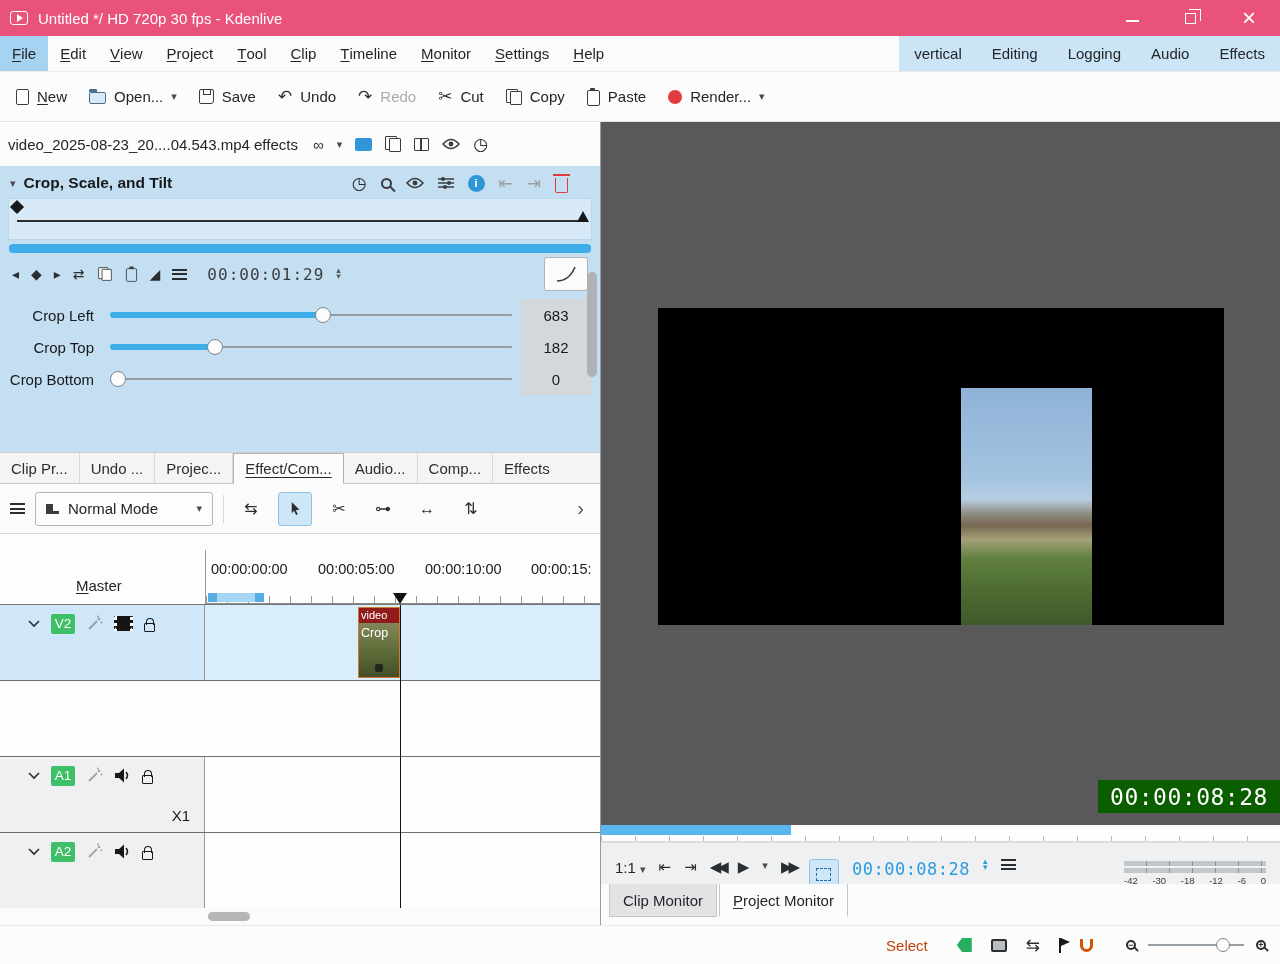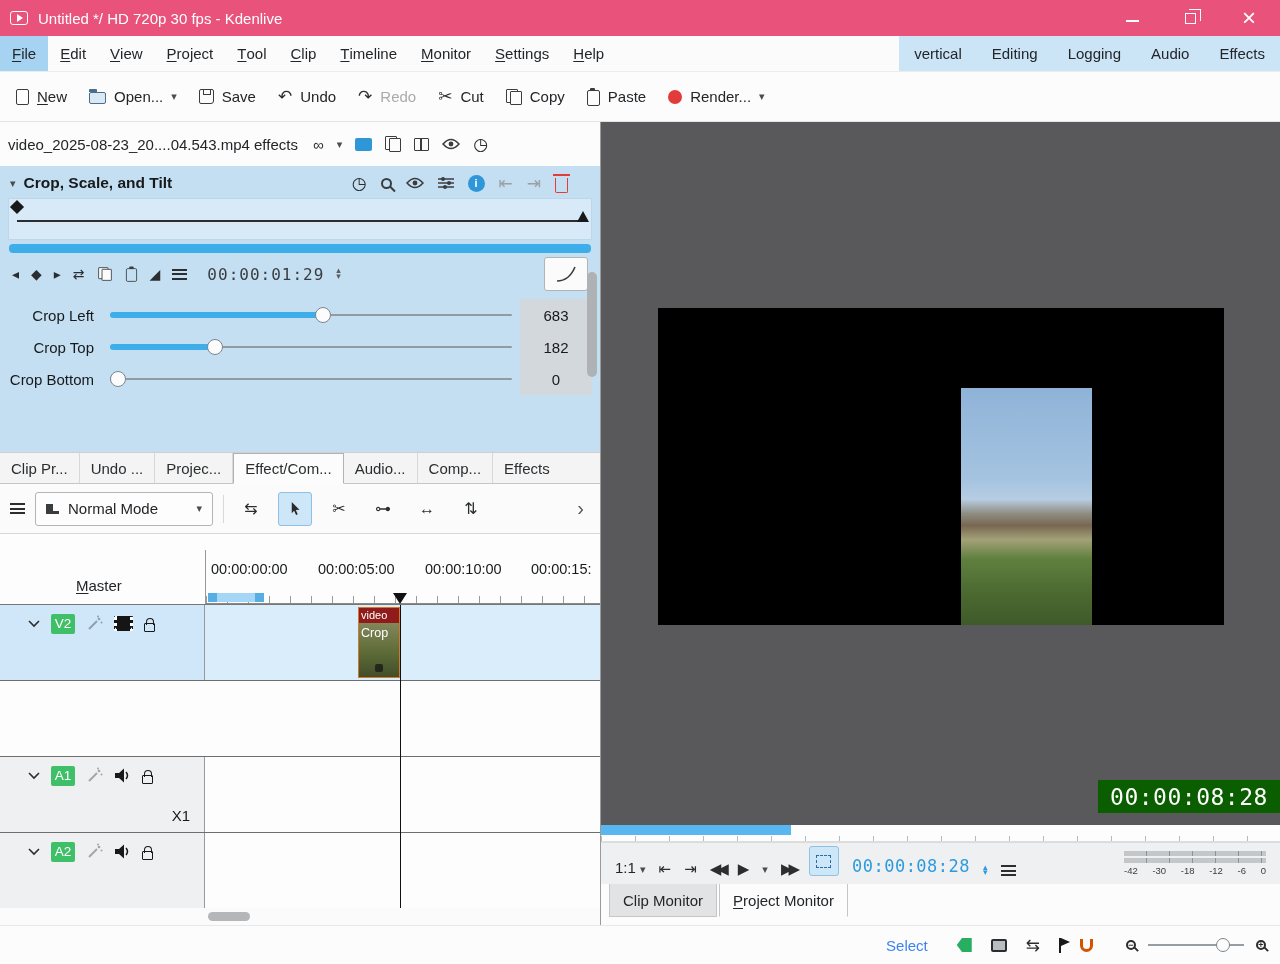--- a/index.html
+++ b/index.html
@@ -88,21 +88,21 @@
   .ptrack{position:absolute;left:0;right:0;top:9px;height:2px;background:#939ba1;border-radius:1px}
   .pfill{position:absolute;left:0;top:7px;height:6px;width:var(--pct);background:#3daee9;border-radius:3px}
   .pknob{position:absolute;top:2px;left:var(--pct);margin-left:-8px;width:16px;height:16px;background:#fcfcfc;border:1px solid #7d858b;border-radius:50%}
   .pvalue{width:72px;height:32px;background:#d2d8dc;display:flex;align-items:center;justify-content:center;font-size:15px;color:#17191b}
   .fx-scroll{position:absolute;right:3px;top:150px;width:10px;height:105px;background:#aeb2b4;border-radius:5px}
 
   
   .panel-tabs{position:absolute;top:330px;left:0;right:0;height:32px;display:flex;align-items:stretch;background:#f4f4f5;border-top:1px solid #cfcfcf;border-bottom:1px solid #c6c6c6}
   .ptab{padding:8px 11px;display:flex;align-items:center;font-size:15px;border-right:1px solid #d8d8d8;color:#2b2e30;white-space:nowrap}
   .ptab.active{background:#fcfcfc;border:1px solid #b2b2b2;border-bottom:1px solid #fcfcfc;margin-bottom:-1px}
-  .ptab.active span{text-underline-offset:3px}
+  .ptab.active span{text-decoration:underline;text-underline-offset:3px}
 
   
   .tl-toolbar{position:absolute;top:362px;left:0;right:0;height:50px;background:#fbfbfb;border-bottom:1px solid #d8d8d8;display:flex;align-items:center;gap:10px;padding:0 10px}
   .mode-combo{display:flex;align-items:center;gap:9px;border:1px solid #b2b6b9;border-radius:3px;background:#fdfdfd;height:34px;padding:0 10px;width:178px}
   .ic-trackhead{width:13px;height:10px;border-bottom:3px solid #3a3d3f;border-left:7px solid #3a3d3f}
   .mode-combo .lbl{font-size:15px}
   .mode-combo .chev{margin-left:auto}
   .vsep{width:1px;height:28px;background:#d8d8d8}
   .tool-btn{width:34px;height:34px;display:flex;align-items:center;justify-content:center;border-radius:3px;font-size:16px;color:#2b2e30}
   .tool-btn.active{background:#cde7f8;border:1px solid #8fc1e4}
@@ -147,39 +147,39 @@
   
   .monitor{position:absolute;top:0;left:0;right:0;height:703px;background:#59595b}
   .vframe{position:absolute;left:57px;top:186px;width:566px;height:317px;background:#000}
   .vstrip{position:absolute;left:303px;top:80px;width:131px;height:237px;
     background:linear-gradient(180deg,#8fb3d8 0%,#a4c3e0 38%,#b7cde2 47%,#8f8d82 53%,#786753 58%,#a3a177 64%,#60803f 72%,#4c6a31 86%,#3f5a2a 100%)}
   .mon-tc{position:absolute;right:0;top:658px;height:33px;min-width:182px;background:#0b5e00;color:#fff;font-family:"DejaVu Sans Mono",monospace;font-size:23px;display:flex;align-items:center;justify-content:center;letter-spacing:.5px;padding:0 4px}
   .mon-zone{position:absolute;top:703px;left:0;right:0;height:17px;background:#fdfdfd;border-bottom:1px solid #ddd}
   .mon-zone::after{content:"";position:absolute;left:0;right:0;bottom:0;height:5px;background:repeating-linear-gradient(90deg,#b9b9b9 0 1px,transparent 1px 34px)}
   .mz-fill{position:absolute;left:0;top:0;width:190px;height:10px;background:#5ab6ee}
 
-  .transport{position:absolute;top:720px;left:0;right:0;height:42px;background:#eff0f1;border-top:1px solid #dcdcdc;display:flex;align-items:flex-end;gap:13px;padding:8px 14px}
+  .transport{position:absolute;top:720px;left:0;right:0;height:42px;background:#eff0f1;border-top:1px solid #dcdcdc;display:flex;align-items:flex-start;gap:13px;padding:16px 14px}
   .t-ic{font-size:15px;color:#2b2e30;line-height:1}
   .rw{letter-spacing:-4px}
   .zone-btn{width:30px;height:30px;background:#cde7f8;border:1px solid #8fc1e4;border-radius:3px;display:flex;align-items:center;justify-content:center}
   .ic-zone{width:15px;height:13px;border:1.5px dashed #2b6ca3}
   .t-tc{font-family:"DejaVu Sans Mono",monospace;font-size:17px;color:#2d9bde;letter-spacing:.5px}
   .spin.blue{color:#2d9bde}
   .meter{margin-left:auto;width:142px;flex:none}
   .mbar{height:5px;background:#c3c7ca;margin:2px 0;background-image:repeating-linear-gradient(90deg,transparent 0 22px,#8d9296 22px 23px)}
   .mlabels{display:flex;justify-content:space-between;font-size:9.5px;color:#3a3d3f;margin-top:1px}
 
   .mon-tabs{position:absolute;top:762px;left:0;right:0;height:41px;background:#fcfcfc;display:flex;align-items:flex-start;padding-left:8px;gap:2px}
   .mtab{height:33px;display:flex;align-items:center;padding:0 13px;font-size:15px;border:1px solid #c6c6c6;background:#e2e3e4;border-top:none}
   .mtab.active{background:#fcfcfc;border-top:none;border-bottom:1px solid #fcfcfc}
 
   
   .statusbar{position:absolute;bottom:0;left:0;right:0;height:39px;background:#fcfcfc;border-top:1px solid #e8e8e8;display:flex;align-items:center;gap:19px;padding:0 14px}
   .sb-spacer{flex:1}
-  .sb-label{font-size:15px;color:#3b82f6;margin-right:10px}
+  .sb-label{font-size:15px;color:#c2410c;margin-right:10px}
   .ic-tag{width:15px;height:14px;background:#27ae60;clip-path:polygon(0 50%,35% 0,100% 0,100% 100%,35% 100%)}
   .ic-frame{width:16px;height:13px;border:2px solid #2b2e30;border-radius:2px;background:#b9bdbf}
   .ic-flag{position:relative;width:2px;height:15px;background:#17191b}
   .ic-flag::before{content:"";position:absolute;left:2px;top:0;border-top:4.5px solid transparent;border-bottom:4.5px solid transparent;border-left:9px solid #17191b}
   .ic-magnet{width:13px;height:13px;border:3.5px solid #d35400;border-top:none;border-radius:0 0 8px 8px}
   .zoomgrp{display:flex;align-items:center;gap:12px;margin-left:14px}
   .ic-magz{width:10px;height:10px;border:2px solid #2b2e30;border-radius:50%;position:relative;display:flex;align-items:center;justify-content:center;font-size:9px;font-weight:bold;color:#2b2e30}
   .ic-magz::after{content:"";position:absolute;width:6px;height:2px;background:#2b2e30;transform:rotate(45deg);right:-5px;bottom:-2px}
   .sb-slider{position:relative;width:96px;height:16px}
   .sb-slider .tr{position:absolute;left:0;right:0;top:7px;height:2px;background:#979ea3}

